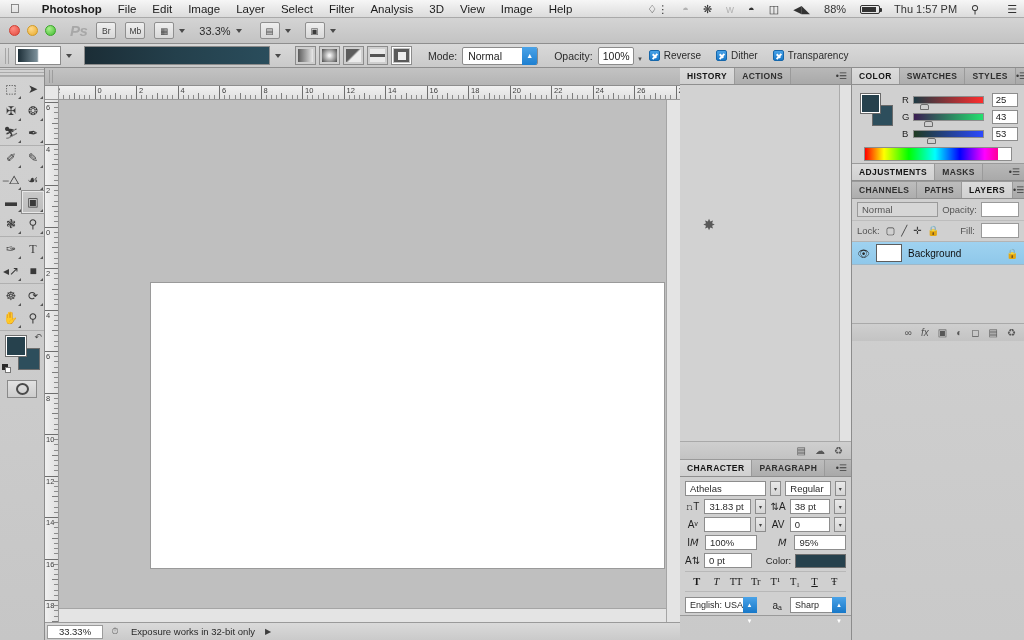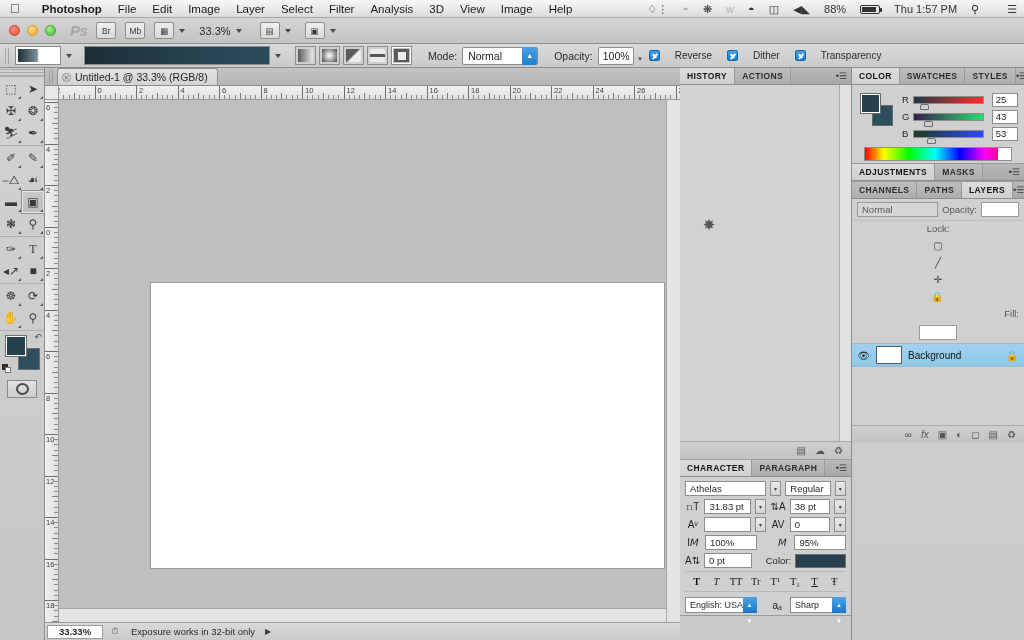--- a/index.html
+++ b/index.html
@@ -106,21 +106,21 @@
   }
   .osel .blue {
     position:absolute;right:0;top:-1px;width:15px;height:18px;border-radius:0 2px 2px 0;
     background: linear-gradient(#4aa3e8,#1d7fd0); color:#fff; font-size:7px; text-align:center; line-height:18px;
   }
   .onum {
     margin-left:5px; width:36px;height:18px;background:#fff;border:1px solid #8b8b8b;border-radius:2px;
     font-size:10.5px;color:#222;padding-left:4px;line-height:16px;position:relative;
   }
   .stepper{position:absolute;right:-9px;top:3px;font-size:7px;color:#4a4a4a;}
-  .cbx { margin-left: 15px; display:flex; align-items:center; gap:15px; font-size:10px; color:#2b2b2b;}
+  .cbx { margin-left: 15px; display:flex; align-items:center; gap:4px; font-size:10px; color:#2b2b2b;}
   .box {
     width:11px;height:11px;border-radius:2px;background: linear-gradient(#4aa3e8,#1878c8);
     border:1px solid #1567ab; position:relative;
   }
   .box::after{content:"";position:absolute;left:2px;top:4px;width:5px;height:2px;background:#fff;transform:rotate(42deg);}
   .box::before{content:"";position:absolute;left:4px;top:2px;width:2px;height:7px;background:#fff;transform:rotate(42deg);}
 
   
   .toolbox {
     position: absolute; top: 68px; left: 0; width: 45px; height: 572px;
@@ -188,21 +188,21 @@
   .vscroll { position:absolute; top:32px; right:0; width:14px; height:540px;
      background:#e4e4e4; border-left:1px solid #a5a5a5;}
   .hscroll { position:absolute; bottom:18px; left:14px; width:607px; height:14px;
      background:#e4e4e4; border-top:1px solid #a5a5a5;}
   .statusbar {
     position:absolute; bottom:0; left:0; width:635px; height:18px;
     background: linear-gradient(#dadada,#cacaca); border-top:1px solid #9a9a9a;
     display:flex; align-items:center; font-size:9.5px; color:#2a2a2a;
   }
   .stzoom { width:56px; height:14px; background:#fff; border:1px solid #9b9b9b; margin-left:2px;
-     display:flex;align-items:center;justify-content:center;font-weight:bold;}
+     display:flex;align-items:center;justify-content:center;}
   .sticon{width:16px;height:14px;margin-left:4px;display:flex;align-items:center;justify-content:center;color:#5e5e5e;font-size:9px;}
   .stmsg{ margin-left:8px; }
   .starrow{ margin-left:10px; font-size:8px; color:#3c3c3c;}
   .cursor-busy{
     position:absolute; left:655px; top:148px; width:18px; height:18px; z-index:6;
     color:#5a5a5a; font-size:15px; line-height:18px; text-align:center;
   }
 
   
   .dock { position:absolute; background: linear-gradient(#d3d3d3,#c9c9c9); }
@@ -266,21 +266,21 @@
      padding-left:4px; line-height:14px; position:relative;}
   .selblue{ position:absolute;right:-1px;top:-1px;width:14px;height:16px;
      background:linear-gradient(#4aa3e8,#1878c8);color:#fff;font-size:6px;text-align:center;line-height:16px;}
 
   
   .layrow{ display:flex; align-items:center; gap:4px; padding:3px 5px;}
   .blend{ flex:1; height:15px; background:#d6d6d6; border:1px solid #9a9a9a; font-size:9.5px;color:#555;
      padding-left:4px;line-height:13px;position:relative;}
   .opa{ font-size:9.5px; color:#555;}
   .opabox{ width:38px;height:15px;background:#fff;border:1px solid #9a9a9a;}
-  .lockrow{ display:flex;align-items:center;gap:6px;padding:2px 5px 3px; border-top:1px solid #bdbdbd;flex-direction:column;}
+  .lockrow{ display:flex;align-items:center;gap:6px;padding:2px 5px 3px; border-top:1px solid #bdbdbd;}
   .lockico{ font-size:10px;color:#3f3f3f;}
   .layeritem{ display:flex;align-items:center;gap:6px;padding:3px 5px;height:24px;
      background:linear-gradient(#9fd2f0,#8fc8ea); border-top:1px solid #b4b4b4;border-bottom:1px solid #9fb8c8;}
   .eye{ width:13px;font-size:10px;color:#2b2b2b;text-align:center;}
   .thumb{ width:26px;height:18px;background:#fff;border:1px solid #5d5d5d;}
   .lname{ font-size:10px; color:#101010;}
   .lockend{ margin-left:auto; font-size:10px; color:#2b2b2b;}
   .layerfill{ height:58px; background:#d0d0d0;}
 </style>
 </head>
@@ -441,24 +441,20 @@
         </span>
     </div>
     <div class="qmask">
         <i></i>
       </div>
   </div>
 
   <div class="docwin">
     <div class="tabstrip">
       <span class="tabgrip"></span>
-      <span class="doctab">
-        <span class="xcirc">✕</span>
-        <span>Untitled-1 @ 33.3% (RGB/8)</span>
-      </span>
     </div>
 
     <div class="rcorner"></div>
     <div class="rulerH" id="rulerH">
         <div class="rtickL" style="left: 8px;"></div>
         <div class="rlab" style="left: 9px;">2</div>
         <div class="rtickS" style="left: 13.1875px;"></div>
         <div class="rtickS" style="left: 18.375px;"></div>
         <div class="rtickS" style="left: 23.5625px;"></div>
         <div class="rtickM" style="left: 28.75px;"></div>

